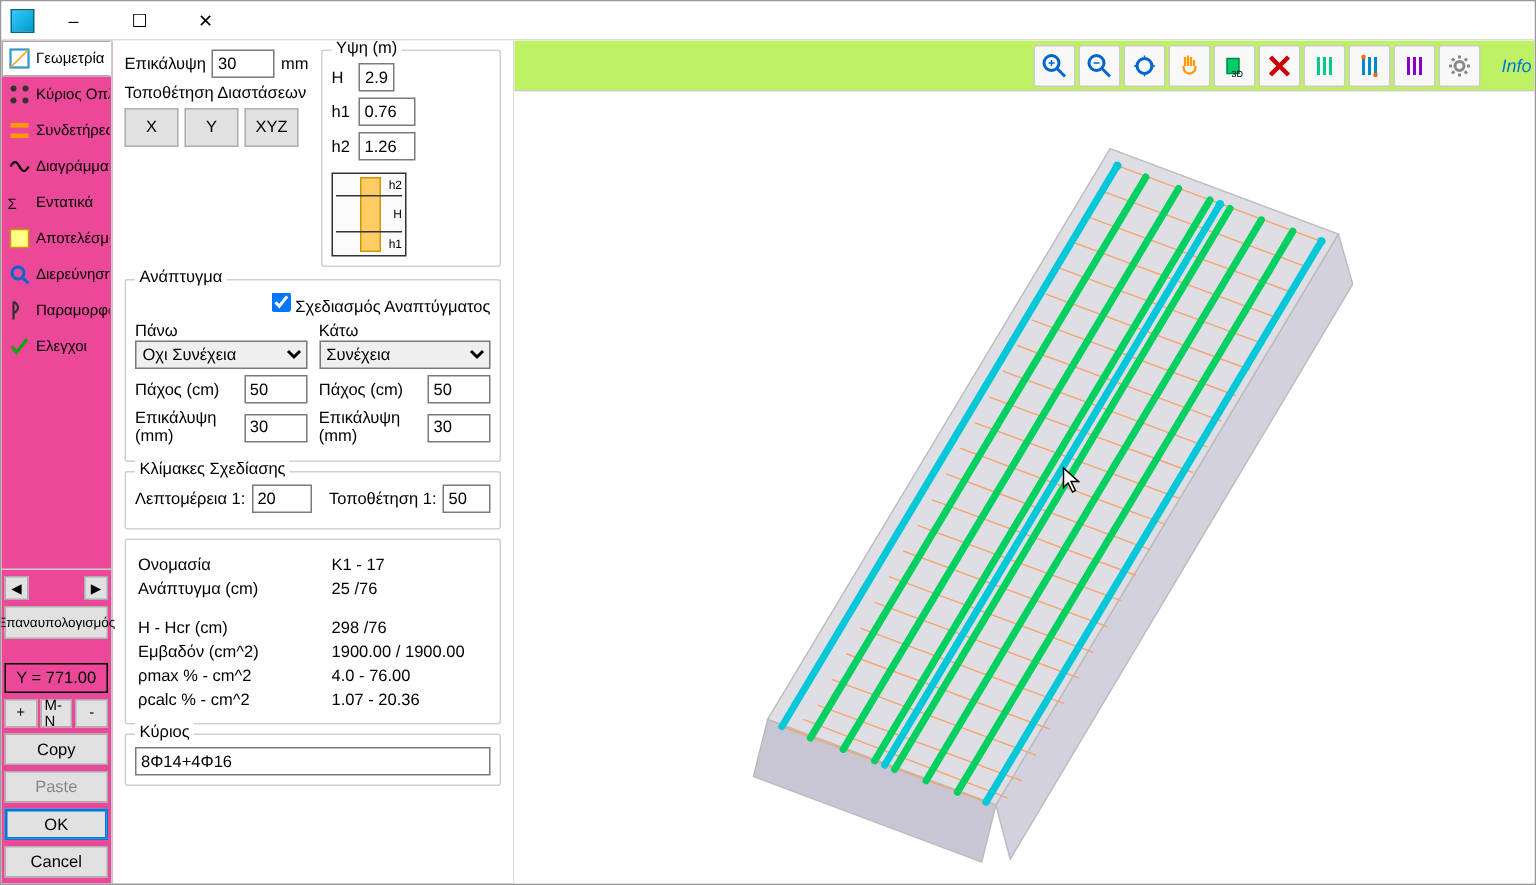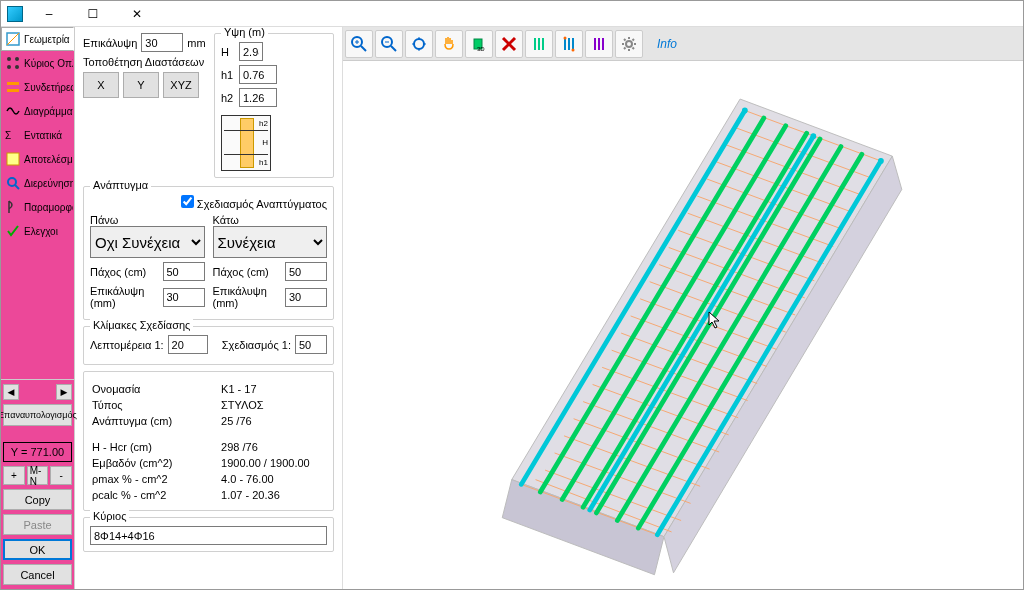--- a/index.html
+++ b/index.html
@@ -20,27 +20,27 @@
     .btn { height: 21px; border: 1px solid #adadad; background: #e1e1e1; font-size: 11px; cursor: pointer; display: flex; align-items: center; justify-content: center; }
     .btn.primary { border-color: #0078d7; box-shadow: inset 0 0 0 1px #0078d7; }
     .ytag { border: 1px solid #000; height: 20px; display: flex; align-items: center; justify-content: center; font-size: 11px; }
     .smallrow { display: flex; gap: 2px; }
     .smallrow .btn { flex: 1; font-size: 10px; height: 19px; padding: 0 2px; }
     .panel { width: 268px; padding: 6px 8px; border-right: 1px solid #ddd; overflow-y: auto; }
     .group { border: 1px solid #d0d0d0; border-radius: 2px; padding: 8px 6px 6px; margin-bottom: 6px; position: relative; }
     .group-title { position: absolute; top: -8px; left: 6px; background: #fff; padding: 0 3px; font-size: 11px; }
     .row { display: flex; align-items: center; gap: 4px; margin-bottom: 4px; }
     input[type=text] { height: 19px; border: 1px solid #7a7a7a; padding: 0 3px; font-size: 11px; }
-    select { height: 32px; border: 1px solid #7a7a7a; font-size: 15px; }
+    select { height: 19px; border: 1px solid #7a7a7a; font-size: 11px; }
     .label { font-size: 11px; }
     .half { flex: 1; }
     .col2 { display: flex; gap: 8px; }
     .col2 > div { flex: 1; }
     .canvas-area { flex: 1; position: relative; background: #fff; }
-    .toolbar { position: absolute; top: 0; left: 0; right: 0; height: 34px; background: #e5e5e5; border-bottom: 1px solid #ccc; display: flex; align-items: center; padding: 0 2px; gap: 2px; }
+    .toolbar { position: absolute; top: 0; left: 0; right: 0; height: 34px; background: #bef264; border-bottom: 1px solid #ccc; display: flex; align-items: center; padding: 0 2px; gap: 2px; justify-content: flex-end; }
     .tbtn { width: 28px; height: 28px; border: 1px solid #ccc; background: #f8f8f8; border-radius: 2px; display: flex; align-items: center; justify-content: center; cursor: pointer; font-size: 13px; }
     .info-link { color: #0078d7; margin-left: 12px; font-style: italic; cursor: pointer; font-size: 12px; }
     .canvas { position: absolute; inset: 34px 0 0 0; background:#fff; }
     .details-table { width: 100%; font-size: 11px; }
     .details-table td { padding: 1px 0; }
     .details-table td:first-child { width: 55%; }
     .height-diagram { width: 50px; height: 56px; border: 1px solid #333; position: relative; background: #fafafa; }
     .hd-col { position: absolute; top:2px; bottom:2px; left: 18px; width: 14px; background: #fc6; border: 1px solid #c90; }
     .hd-row { position:absolute;left:2px;right:2px;height:1px;background:#333; }
     .cursor-svg {position:absolute;top:250px;left:365px;width:16px;height:20px;}
@@ -213,35 +213,31 @@
           </div>
         </div>
       </div>
 
       <div class="group">
         <span class="group-title">Κλίμακες Σχεδίασης</span>
         <div class="row">
           <span class="label">Λεπτομέρεια 1:</span>
           <input type="text" style="width: 40px;" value="20">
           <span style="flex:1"></span>
-          <span class="label">Σχεδιασμός 1:</span>
+          <span class="label">Τοποθέτηση 1:</span>
           <input type="text" style="width: 32px;" value="50">
         </div>
       </div>
 
       <div class="group">
         <table class="details-table">
           <tbody>
               <tr>
                 <td>Ονομασία</td>
                 <td>K1 - 17</td>
-              </tr>
-          <tr>
-                <td>Τύπος</td>
-                <td>ΣΤΥΛΟΣ</td>
               </tr>
           <tr>
                 <td>Ανάπτυγμα (cm)</td>
                 <td>25  /76</td>
               </tr>
           <tr>
                 <td colspan="2" style="height:8px"></td>
               </tr>
           <tr>
                 <td>H - Hcr (cm)</td>

